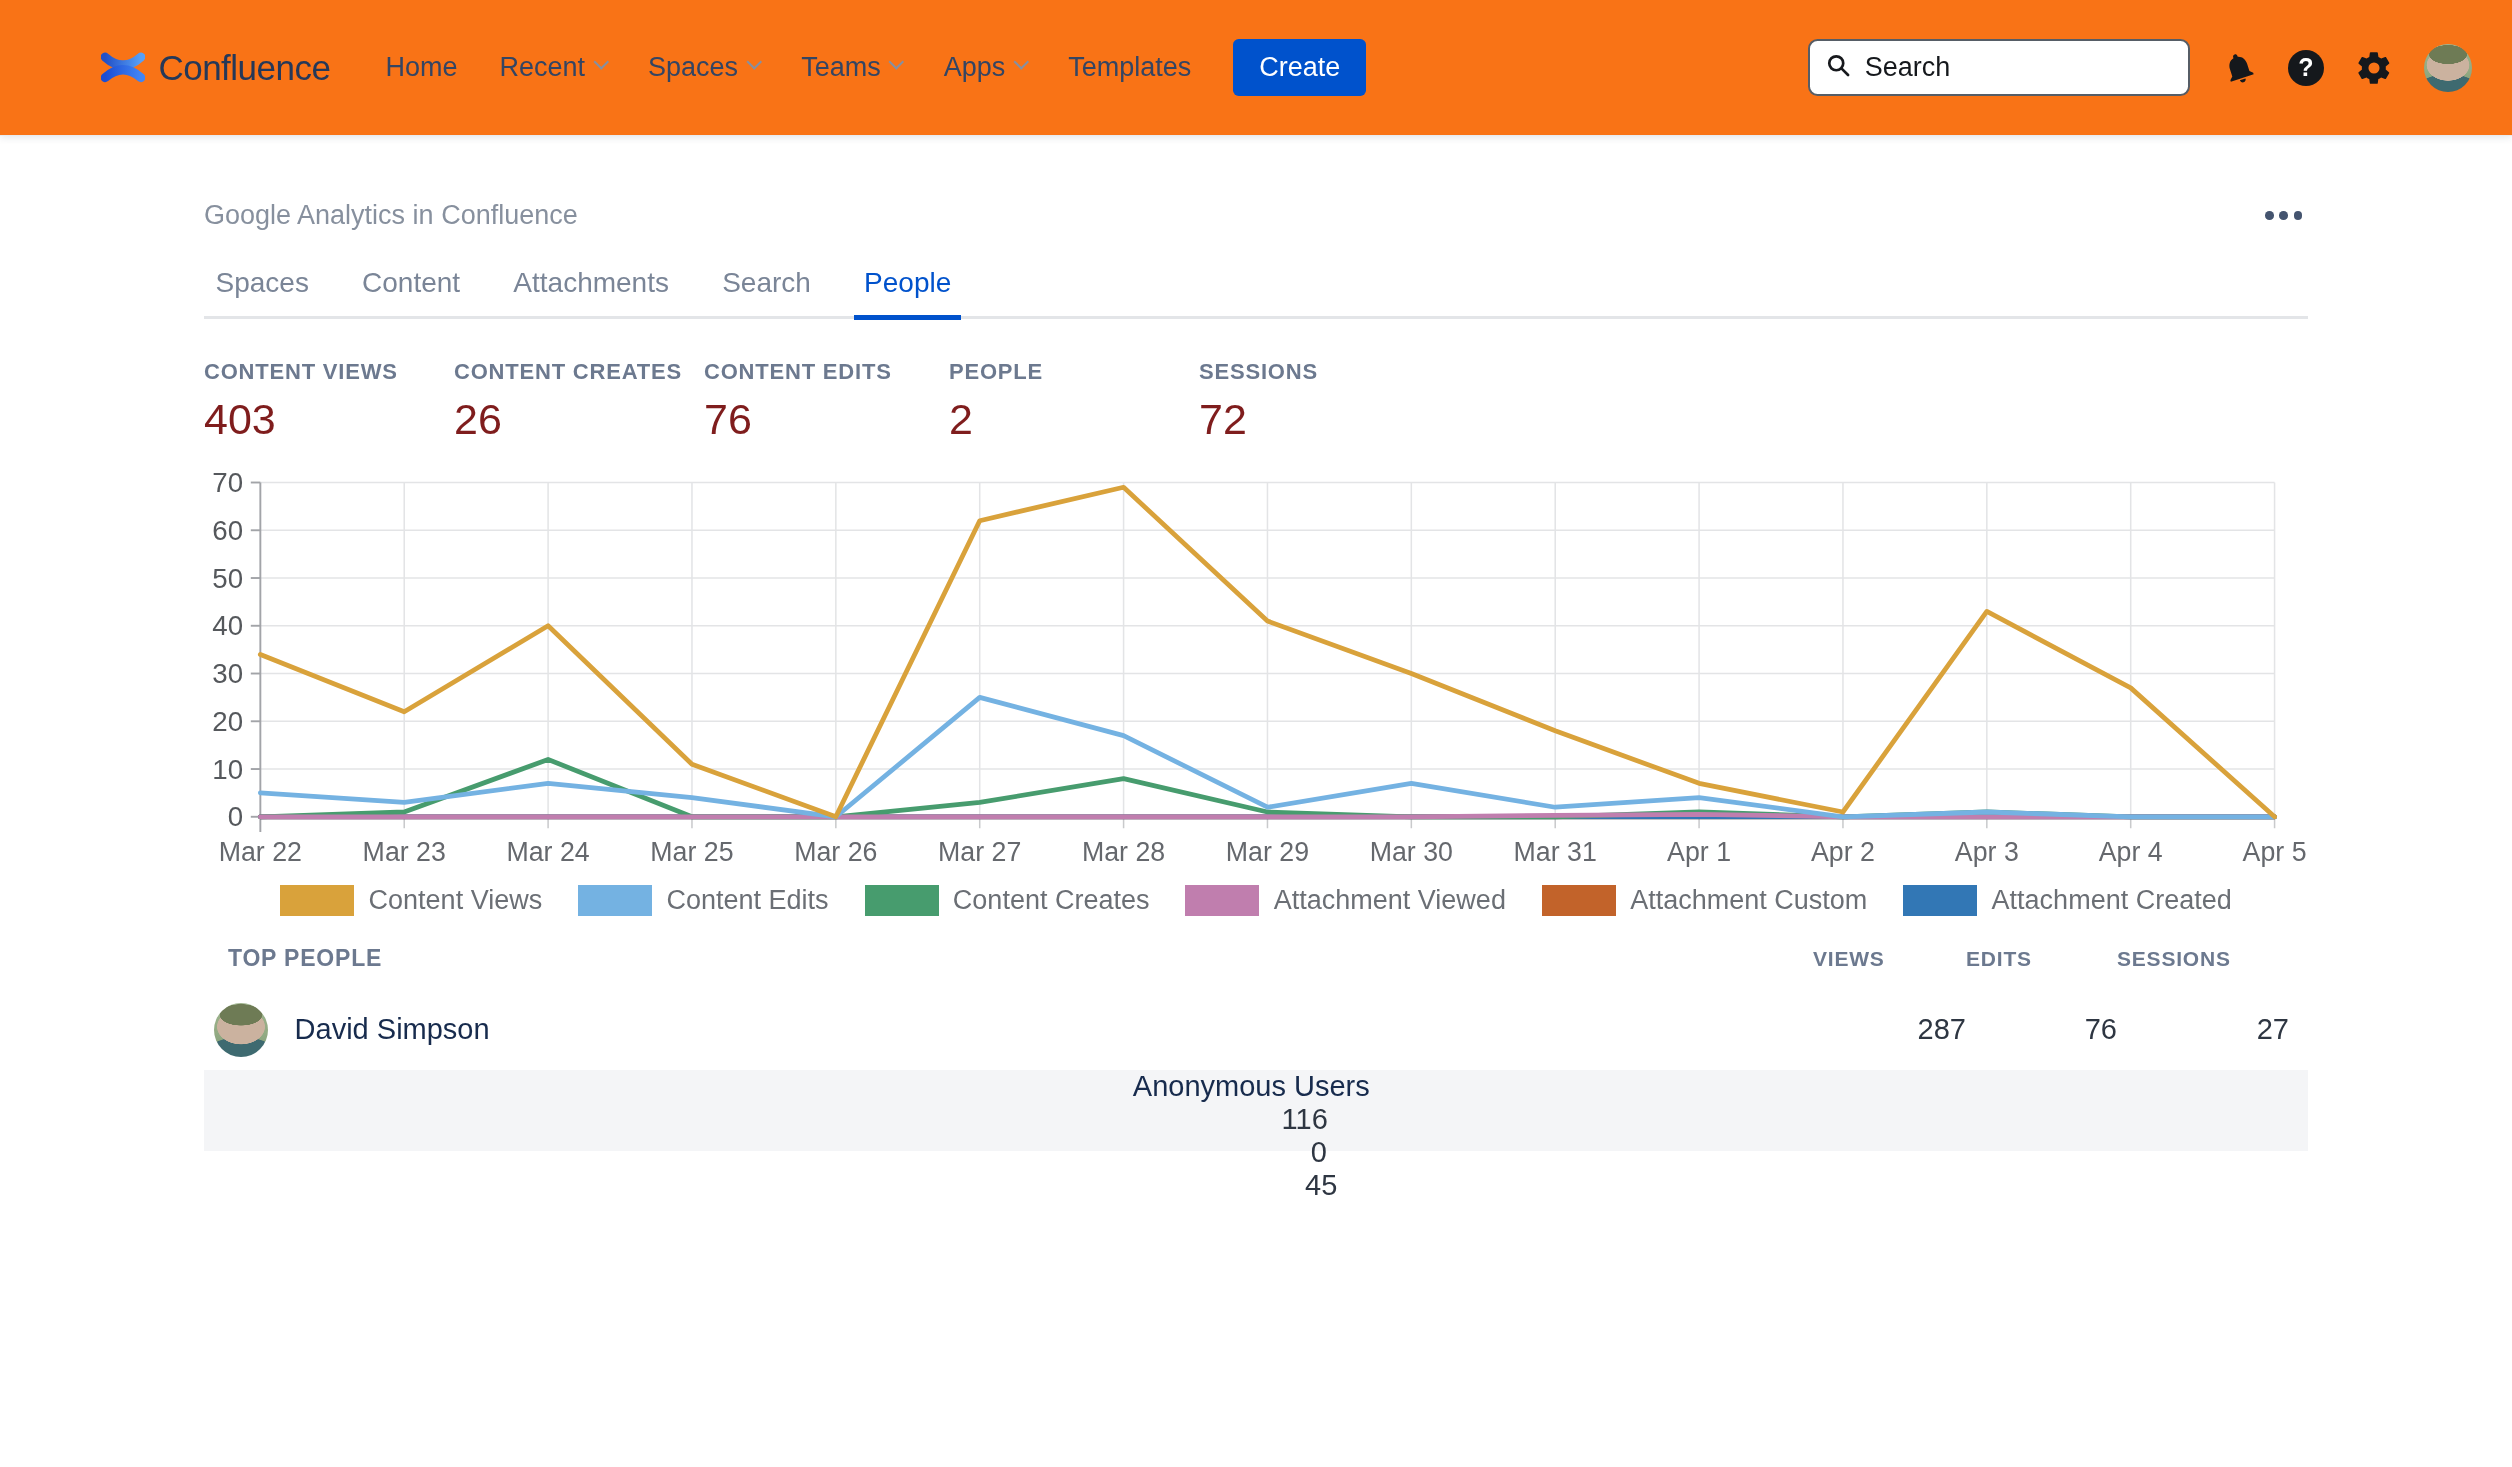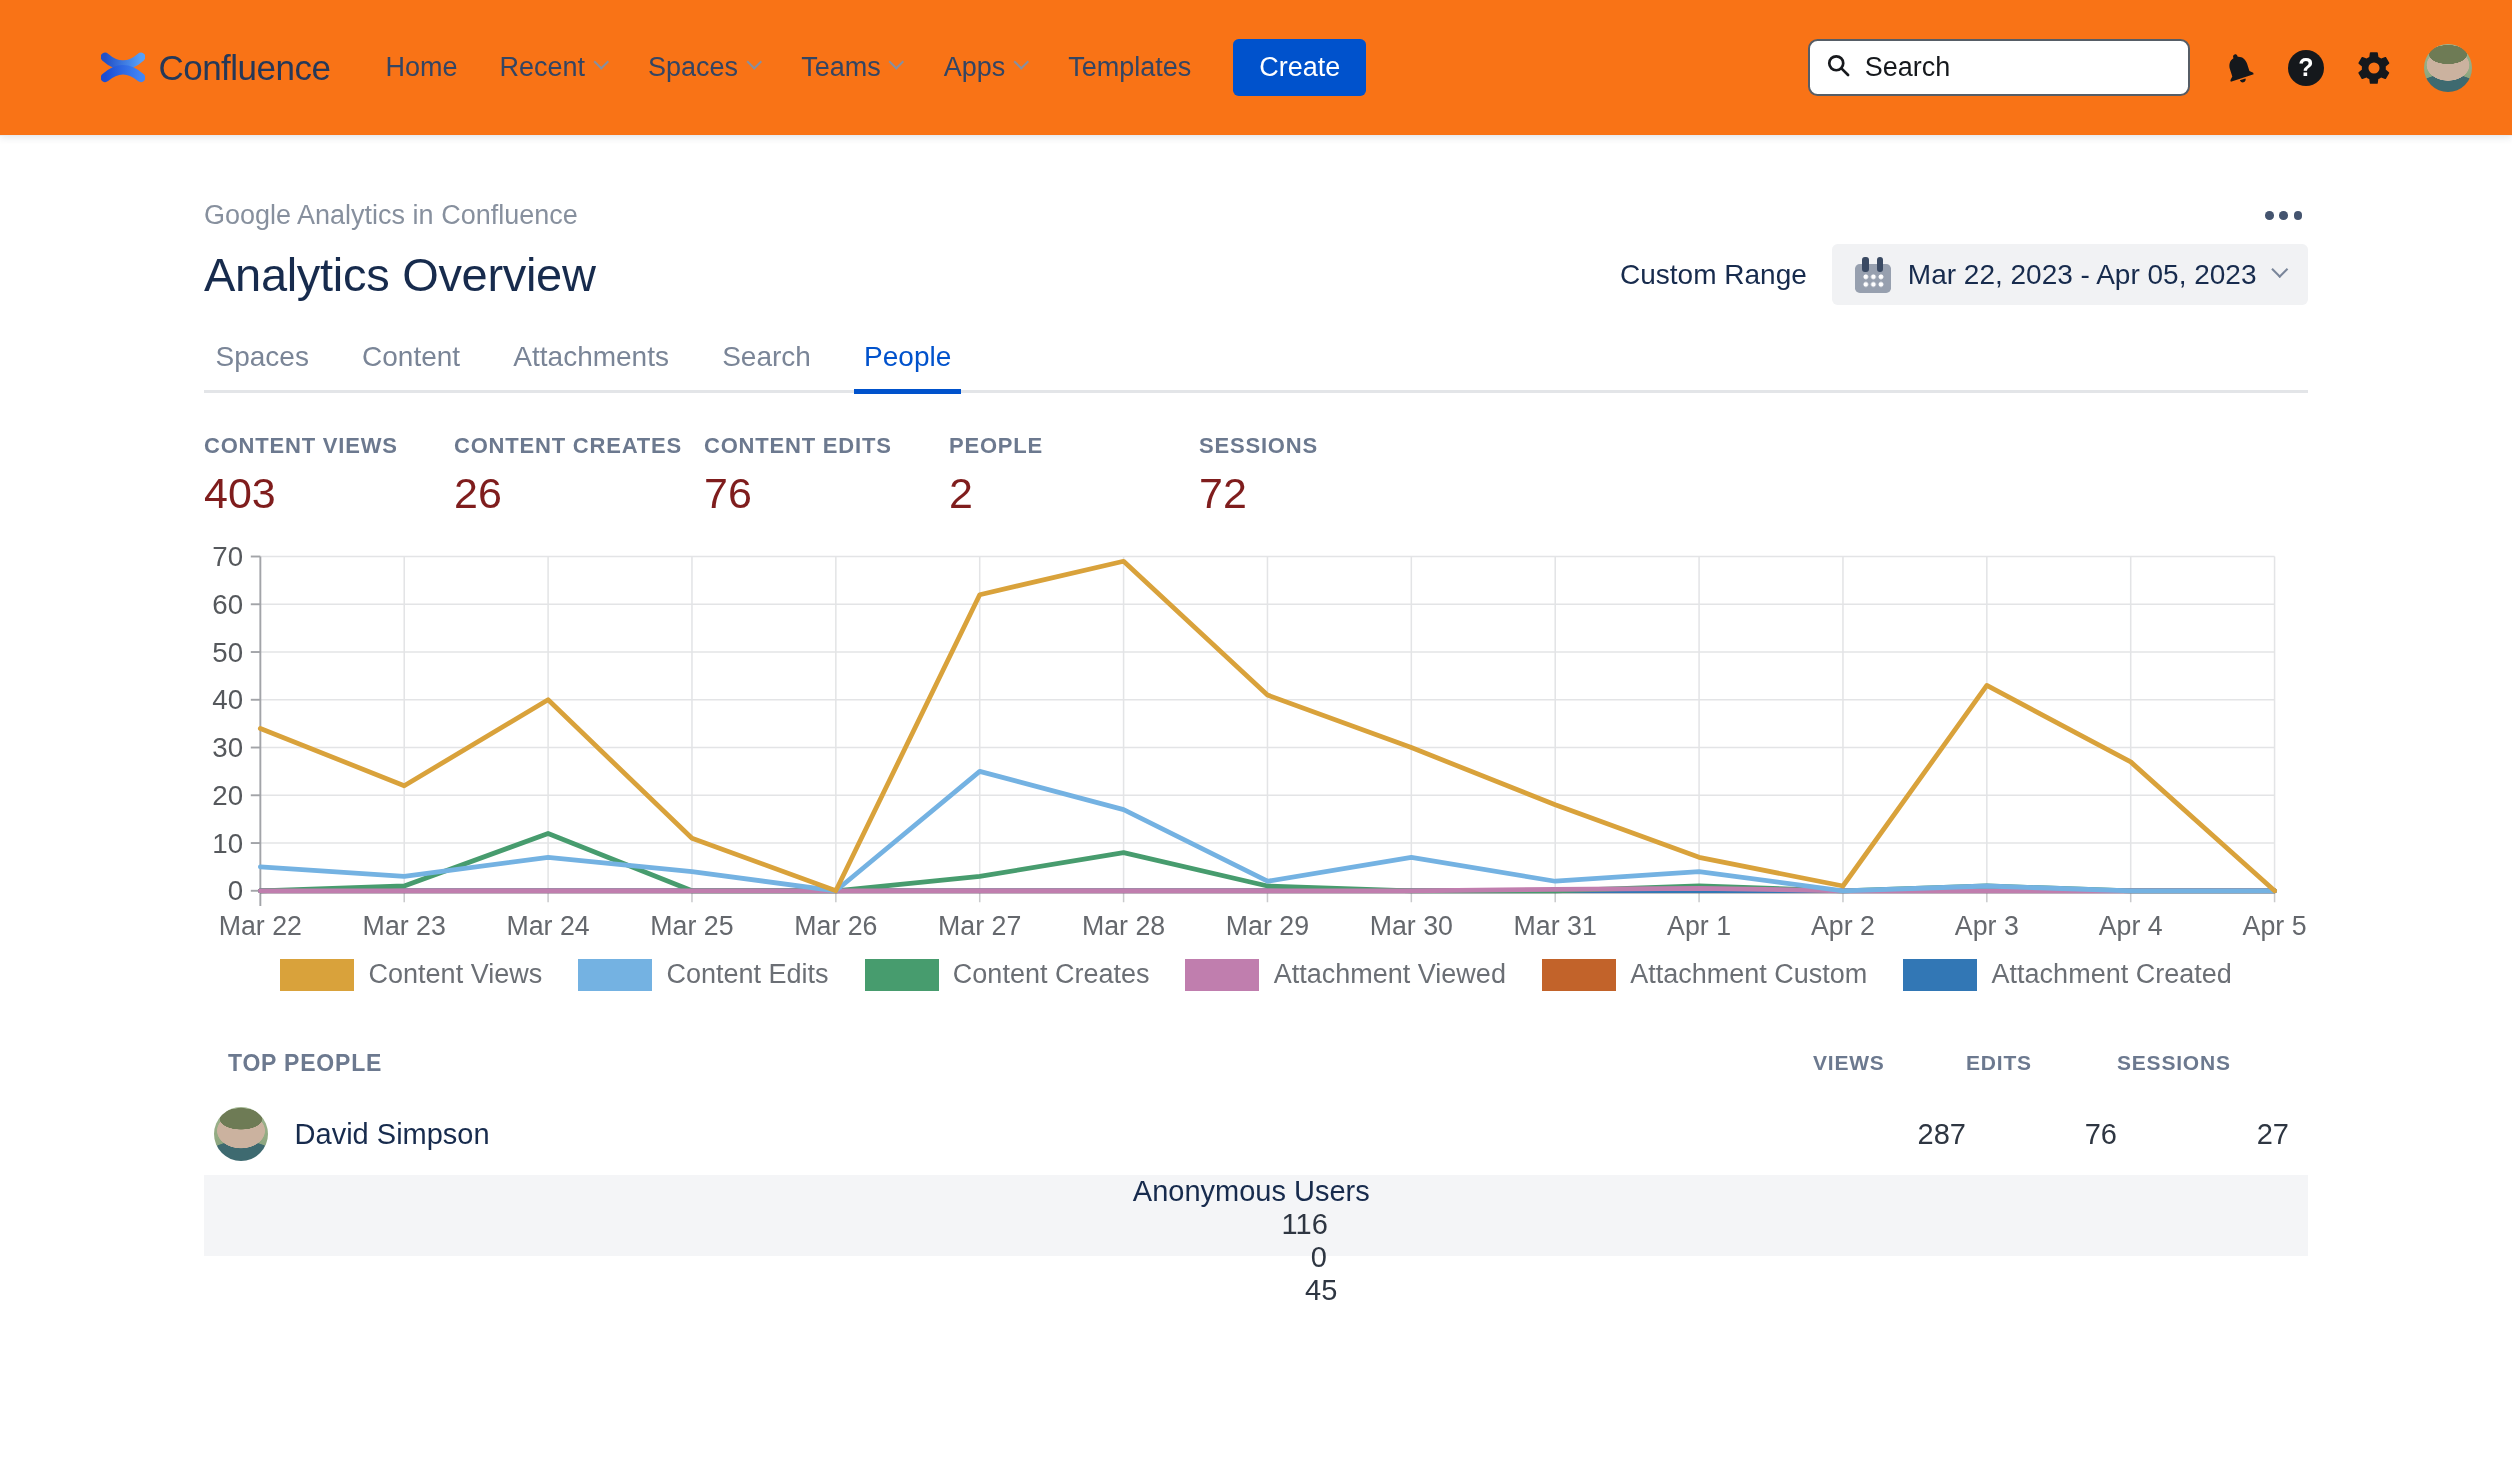--- a/index.html
+++ b/index.html
@@ -67,21 +67,21 @@
   .stat:nth-child(3){ width:245px; }
   .stat-label { font-size:22px; font-weight:700; color:#6C798F; letter-spacing:0.8px; }
   .stat-value { font-size:43px; color:#7f1d1d; margin-top:10px; }
   
   .chart-host { margin-top:27px; }
   .legend { margin-top:3.8px; display:flex; justify-content:center; align-items:center; gap:36px; }
   .legend-item { display:flex; align-items:center; gap:14.3px; }
   .legend-swatch { width:74px; height:31.5px; }
   .legend-label { font-size:27px; color:#6B6F75; }
   
-  .table { margin-top:59px; }
+  .table { margin-top:29px; }
   .t-head { display:flex; align-items:center; padding:0 19px 17px 24px; }
   .t-title { flex:1; font-size:23px; font-weight:700; color:#6C798F; letter-spacing:0.8px; }
   .t-col { width:153px; font-size:21px; font-weight:700; color:#6C798F; letter-spacing:0.8px; }
   .t-col.c2 { width:151px; } .t-col.c3 { width:172px; }
   .t-row { display:flex; align-items:center; height:81px; padding:0 19px 0 9.6px; }
   .t-row.alt { background:#F4F5F7;flex-direction:column; }
   .t-row .avatar { width:54px; height:54px; margin-right:27px; }
   .t-name { flex:1; font-size:29px; color:#172B4D; cursor:pointer; }
   .t-num { width:153px; text-align:right; font-size:29px; color:#2E3642; }
   .t-num.c2 { width:151px; } .t-num.c3 { width:172px; }
@@ -161,36 +161,20 @@
 
   <div class="crumb-row">
     <span class="breadcrumb">Google Analytics in Confluence</span>
     <div class="more-dots">
         <i></i>
         <i></i>
         <i></i>
       </div>
   </div>
 
-  <div class="title-row">
-    <h1 class="page-title">Analytics Overview</h1>
-    <div class="range-wrap">
-      <span class="range-label">Custom Range</span>
-      <div class="range-chip">
-        <span class="cal">
-          <span class="body"></span>
-            <span class="peg l"></span>
-            <span class="peg r"></span>
-            <span class="dots"></span>
-        </span>
-        <span class="range-date">Mar 22, 2023 - Apr 05, 2023</span>
-        <span class="chip-chev"></span>
-      </div>
-    </div>
-  </div>
 
   <div class="tabs">
       <div class="tab">Spaces</div>
       <div class="tab">Content</div>
       <div class="tab">Attachments</div>
       <div class="tab">Search</div>
       <div class="tab active">People</div>
     </div>
 
   <div class="stats">

